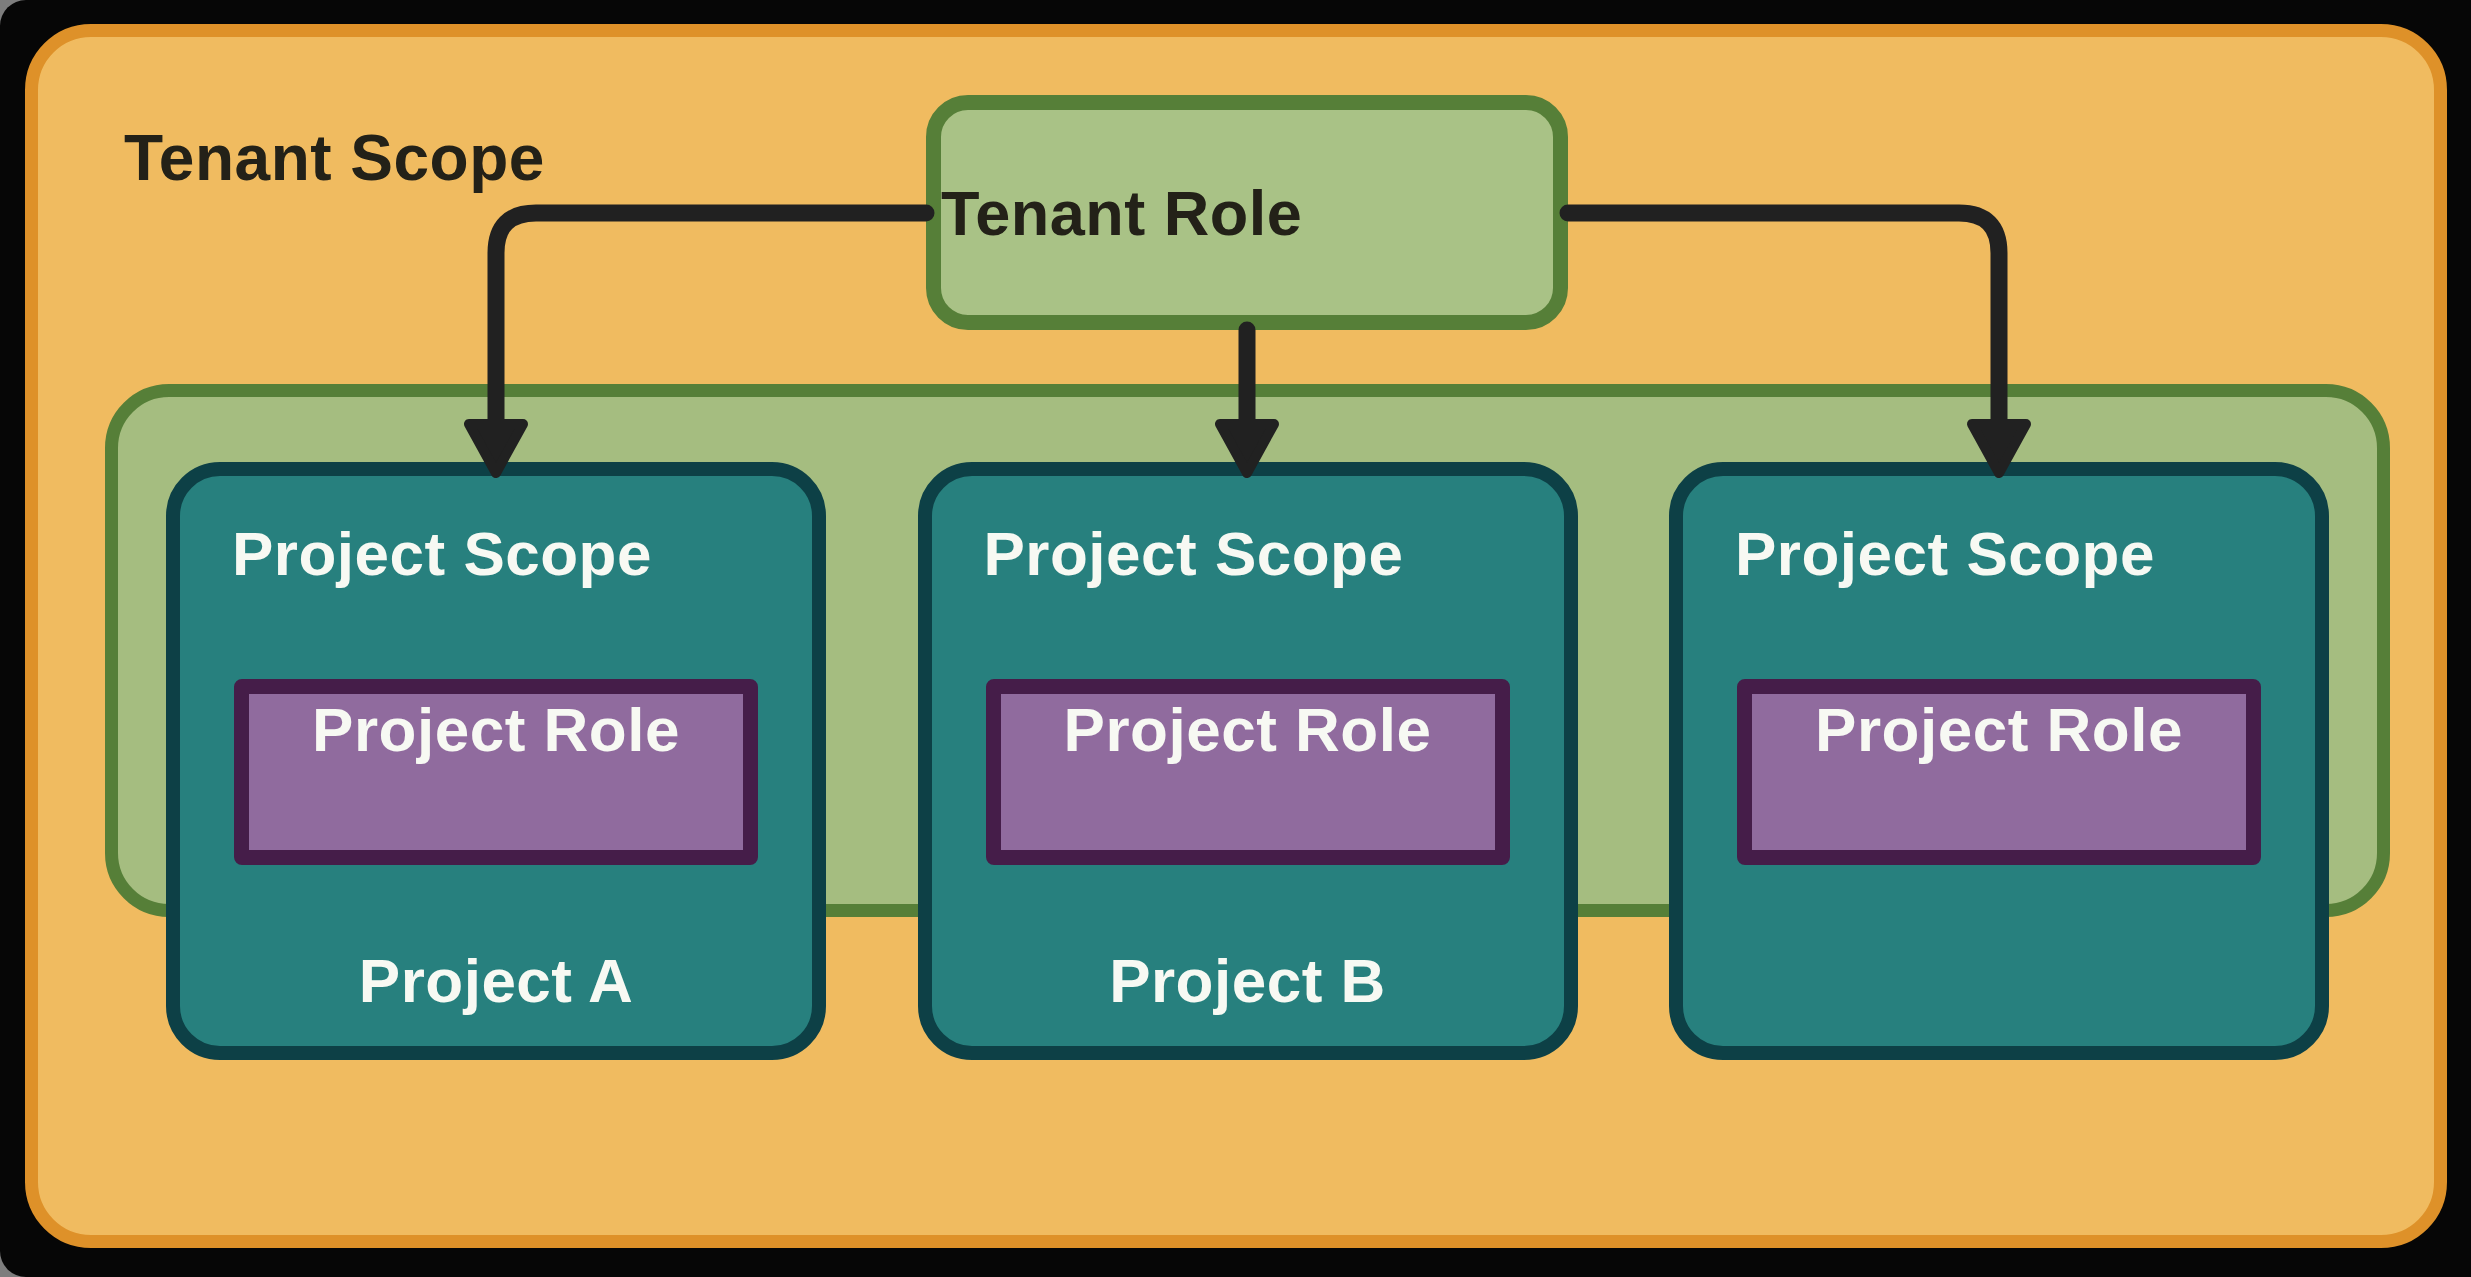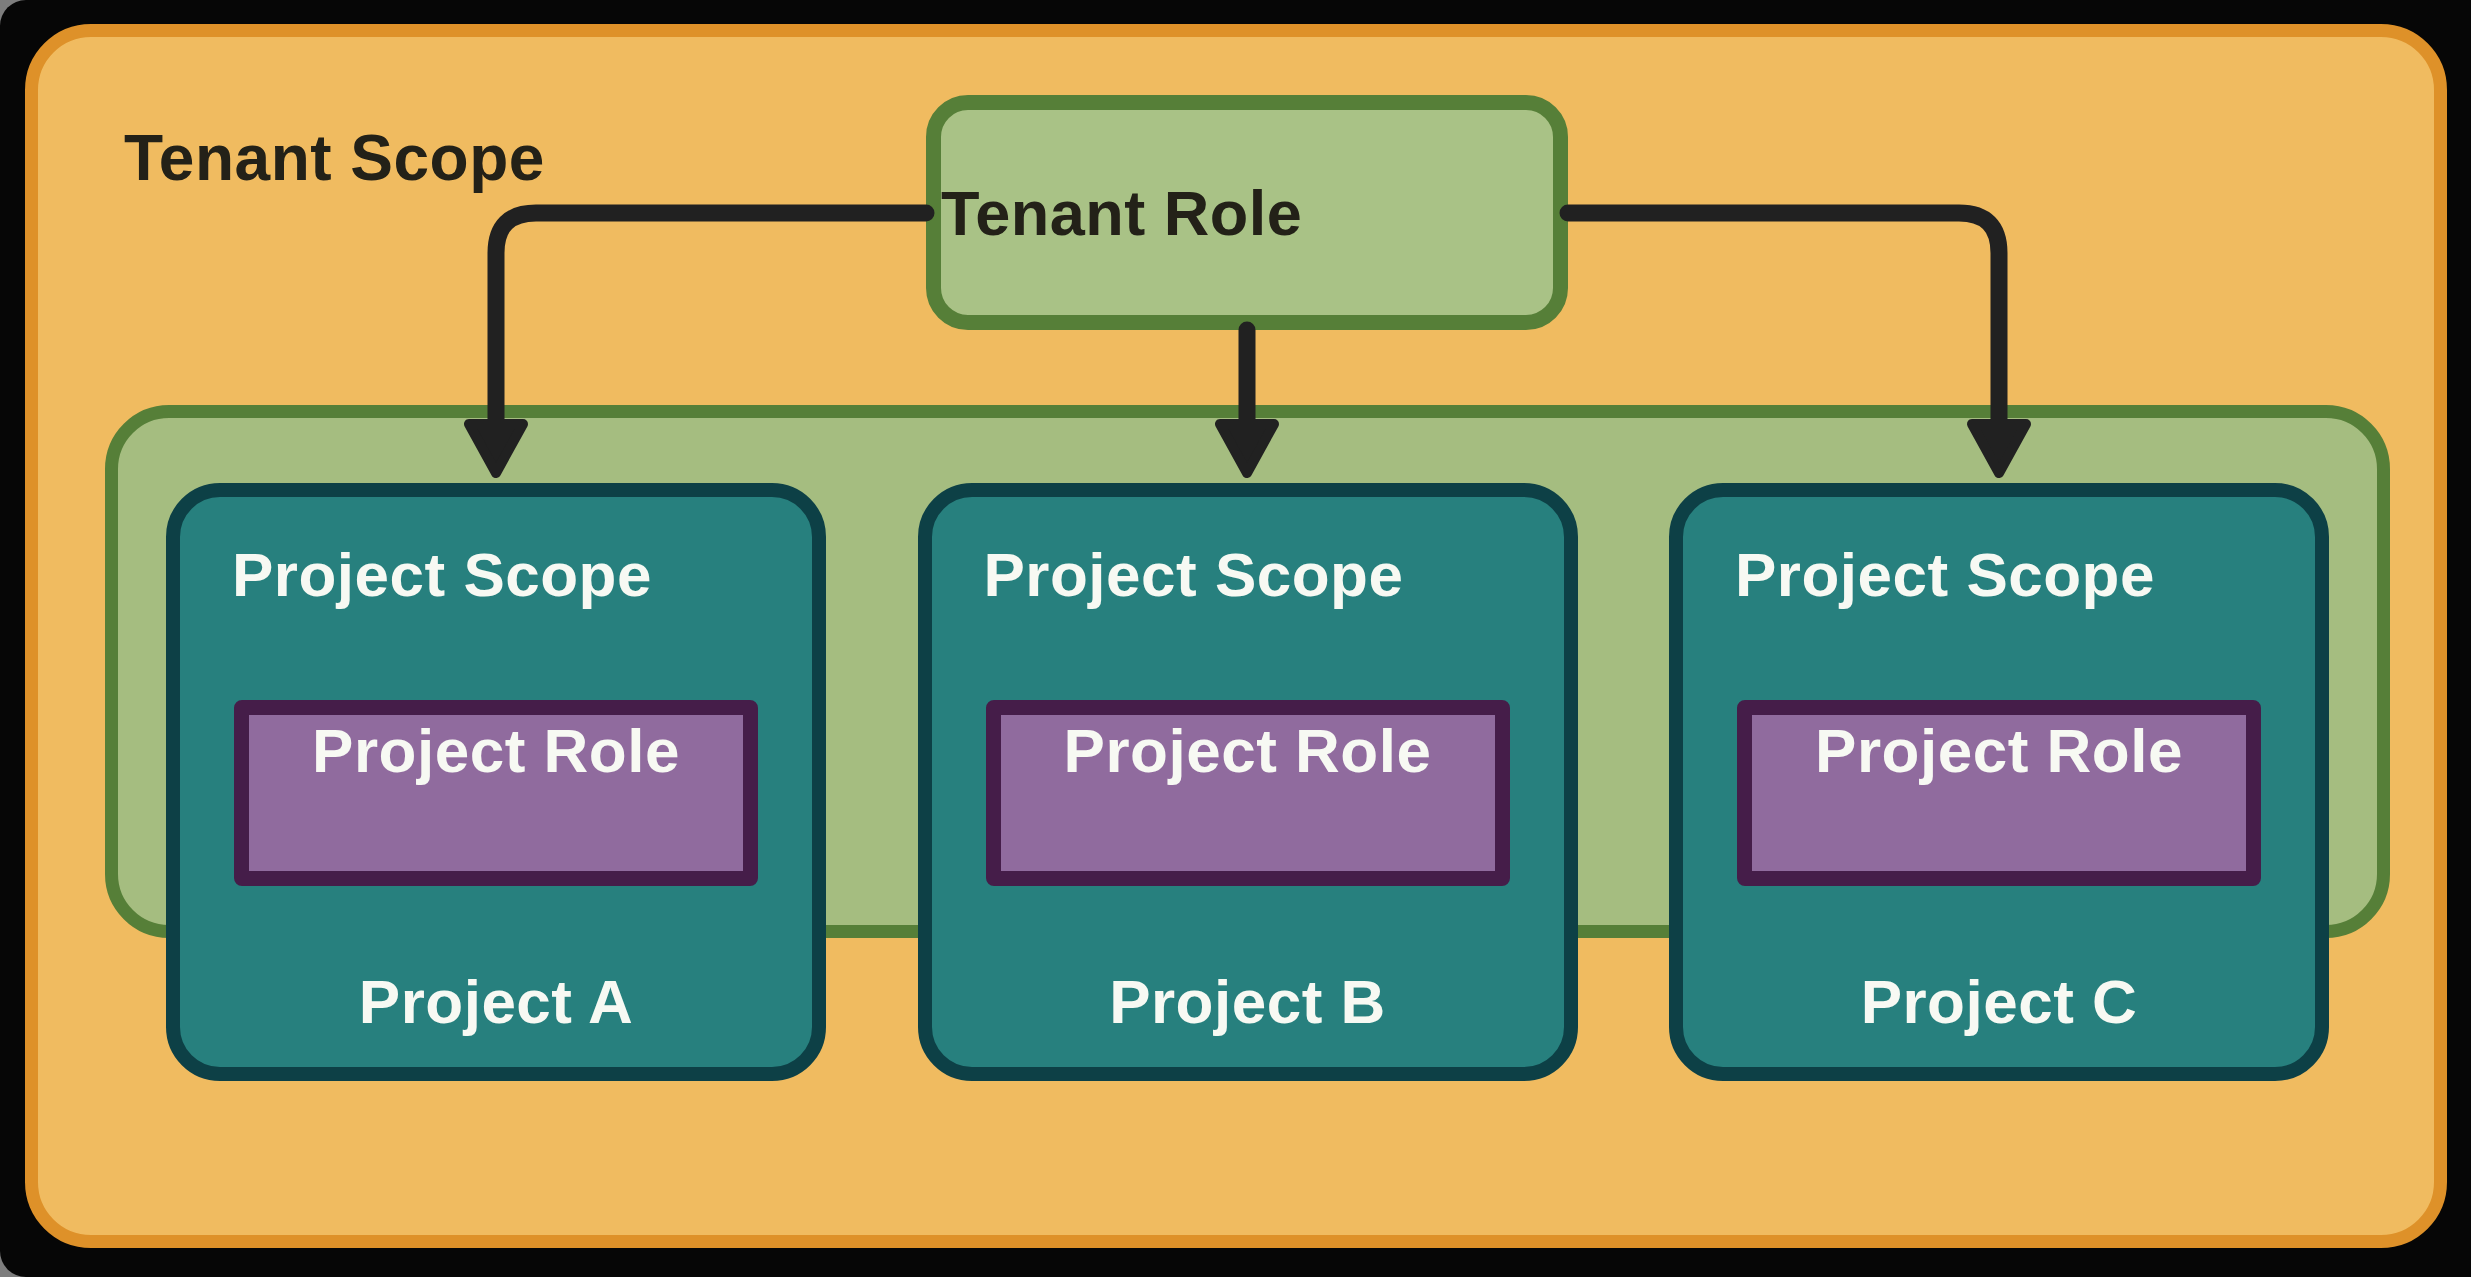--- a/index.html
+++ b/index.html
@@ -50,21 +50,21 @@
   .tenant-role-label {
     font-size: 63px;
     font-weight: 600;
     letter-spacing: 0.5px;
     color: var(--dark_text, #232118);
     white-space: nowrap;
   }
   
   .projects-container {
     position: absolute;
-    left: 105px; top: 405px;
+    left: 105px; top: 384px;
     width: 2285px; height: 533px;
     box-sizing: border-box;
     background: var(--sage_fill, #a5bd80);
     border: 13px solid var(--green_border, #567f38);
     border-radius: 64px;
     padding: 65px 48px 0 48px;
     display: flex;
     justify-content: space-between;
     align-items: flex-start;
   }
@@ -156,21 +156,20 @@
         <div class="project-role-label">Project Role</div>
       </div>
       <div class="project-name-label">Project B</div>
     </div>
 
     <div class="project-box">
       <div class="project-scope-label">Project Scope</div>
       <div class="project-role">
         <div class="project-role-label">Project Role</div>
       </div>
-      <div class="project-name-label">Project C</div>
     </div>
 
   </div>
 
   <div class="tenant-role">
     <div class="tenant-role-label">Tenant Role</div>
   </div>
 
   <svg class="arrows-layer" viewBox="0 0 2471 1277" aria-hidden="true">
 

